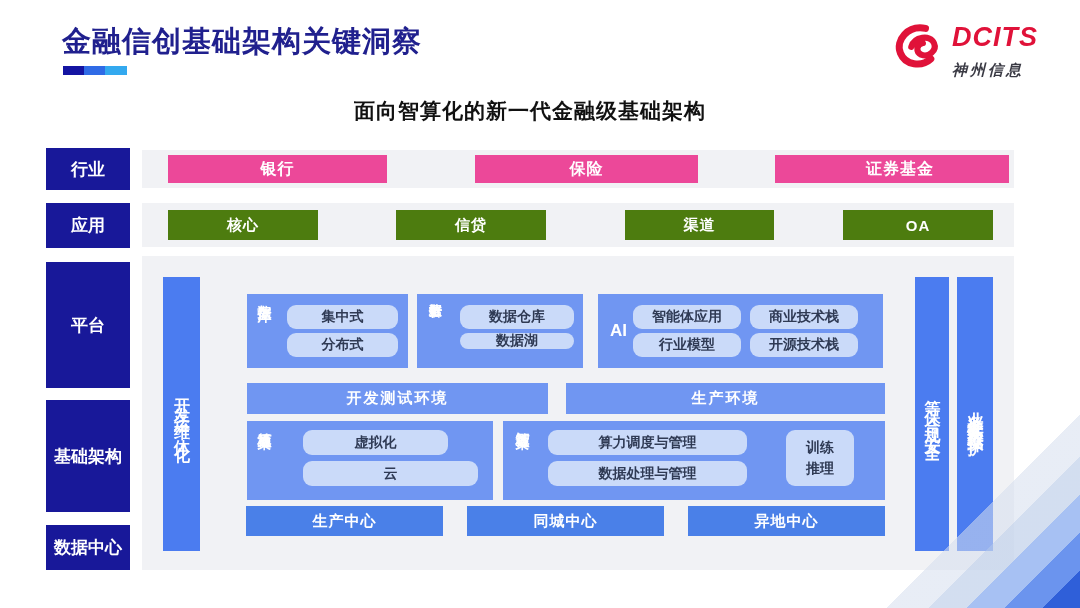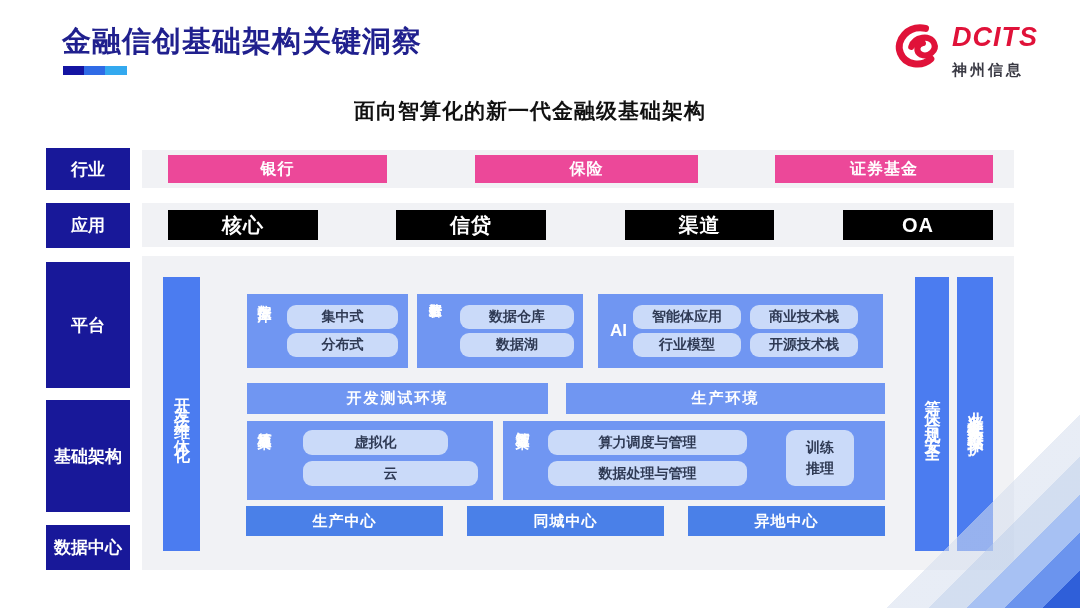--- a/index.html
+++ b/index.html
@@ -9,29 +9,29 @@
   }
   .abs{position:absolute;}
   .ctr{display:flex;align-items:center;justify-content:center;}
   
   .title{left:62px;top:22px;font-size:29px;font-weight:bold;color:#20208e;letter-spacing:1px;white-space:nowrap;}
   .title-underline{left:63px;top:66px;width:64px;height:9px;
     background:linear-gradient(90deg,#1414a2 0 33%,#2f6be6 33% 66%,#33a9ef 66% 100%);}
   .logo{left:890px;top:20px;width:160px;height:60px;display:flex;align-items:center;}
   .logo-text{margin-left:4px;line-height:1;}
   .logo-brand{font-size:27px;font-weight:bold;font-style:italic;color:#e01239;letter-spacing:1px;}
-  .logo-company{font-size:15px;font-weight:bold;color:#3a3a44;letter-spacing:3px;margin-top:11px;}
+  .logo-company{font-size:15px;font-weight:bold;color:#3a3a44;letter-spacing:3px;margin-top:11px;font-style:italic;}
   .subtitle{left:0;top:97px;width:1060px;text-align:center;font-size:21px;font-weight:bold;color:#111111;letter-spacing:1px;}
   
   .rowlabel{left:46px;width:84px;background:#181899;color:#ffffff;font-weight:bold;font-size:17px;}
   
   .strip{left:142px;width:872px;background:#f1f2f5;}
   
   .btn1{background:#ec4899;color:#fff;font-weight:bold;font-size:16px;letter-spacing:1px;}
-  .btn2{background:#000000;color:#fff;font-weight:bold;font-size:20px;letter-spacing:1px;}
+  .btn2{background:#4d7c0f;color:#fff;font-weight:bold;font-size:15px;letter-spacing:1px;}
   .centerbtn{background:#4a80e8;color:#fff;font-weight:bold;font-size:15px;letter-spacing:1px;}
   
   .pillar{background:#4b7cf0;color:#fff;font-weight:bold;font-size:16px;
     writing-mode:vertical-rl;text-orientation:upright;}
   
   .group{background:#7096f2;}
   .vlabel{position:absolute;top:0;bottom:0;color:#fff;font-weight:bold;font-size:14px;
     writing-mode:vertical-rl;text-orientation:upright;display:flex;align-items:center;letter-spacing:1px;}
   .ailabel{position:absolute;top:0;bottom:0;left:12px;color:#fff;font-weight:bold;font-size:17px;
     display:flex;align-items:center;}
@@ -76,21 +76,21 @@
 
   <div class="abs ctr rowlabel" style="top:148px;height:42px;">行业</div>
   <div class="abs ctr rowlabel" style="top:203px;height:45px;">应用</div>
   <div class="abs ctr rowlabel" style="top:262px;height:126px;">平台</div>
   <div class="abs ctr rowlabel" style="top:400px;height:112px;">基础架构</div>
   <div class="abs ctr rowlabel" style="top:525px;height:45px;">数据中心</div>
 
   <div class="abs strip" style="top:150px;height:38px;"></div>
   <div class="abs ctr btn1" style="left:168px;top:155px;width:219px;height:28px;">银行</div>
   <div class="abs ctr btn1" style="left:475px;top:155px;width:223px;height:28px;">保险</div>
-  <div class="abs ctr btn1" style="left:775px;top:155px;width:218px;height:28px;">证券基金</div>
+  <div class="abs ctr btn1" style="left:775px;top:155px;width:218px;height:28px;padding-left:16px;">证券基金</div>
 
   <div class="abs strip" style="top:203px;height:44px;"></div>
   <div class="abs ctr btn2" style="left:168px;top:210px;width:150px;height:30px;">核心</div>
   <div class="abs ctr btn2" style="left:396px;top:210px;width:150px;height:30px;">信贷</div>
   <div class="abs ctr btn2" style="left:625px;top:210px;width:149px;height:30px;">渠道</div>
   <div class="abs ctr btn2" style="left:843px;top:210px;width:150px;height:30px;">OA</div>
 
   <div class="abs strip" style="top:256px;height:314px;"></div>
 
   <div class="abs ctr pillar" style="left:163px;top:277px;width:37px;height:274px;letter-spacing:8px;">开发运维一体化</div>
@@ -99,21 +99,21 @@
 
   <div class="abs group" style="left:247px;top:294px;width:161px;height:74px;">
     <div class="vlabel" style="left:9px;">数据库</div>
     <div class="litebox" style="left:40px;top:11px;width:111px;height:24px;">集中式</div>
     <div class="litebox" style="left:40px;top:39px;width:111px;height:24px;">分布式</div>
   </div>
 
   <div class="abs group" style="left:417px;top:294px;width:166px;height:74px;">
     <div class="vlabel" style="left:9px;letter-spacing:0;font-size:13px;">数据分析</div>
     <div class="litebox" style="left:43px;top:11px;width:114px;height:24px;">数据仓库</div>
-    <div class="litebox" style="left:43px;top:39px;width:114px;height:24px;">数据湖</div>
+    <div class="litebox" style="left:43px;top:39px;width:114px;height:16px;">数据湖</div>
   </div>
 
   <div class="abs group" style="left:598px;top:294px;width:285px;height:74px;">
     <div class="ailabel">AI</div>
     <div class="litebox" style="left:35px; top:11px;width:108px;height:24px;">智能体应用</div>
     <div class="litebox" style="left:152px;top:11px;width:108px;height:24px;">商业技术栈</div>
     <div class="litebox" style="left:35px; top:39px;width:108px;height:24px;">行业模型</div>
     <div class="litebox" style="left:152px;top:39px;width:108px;height:24px;">开源技术栈</div>
   </div>
 

